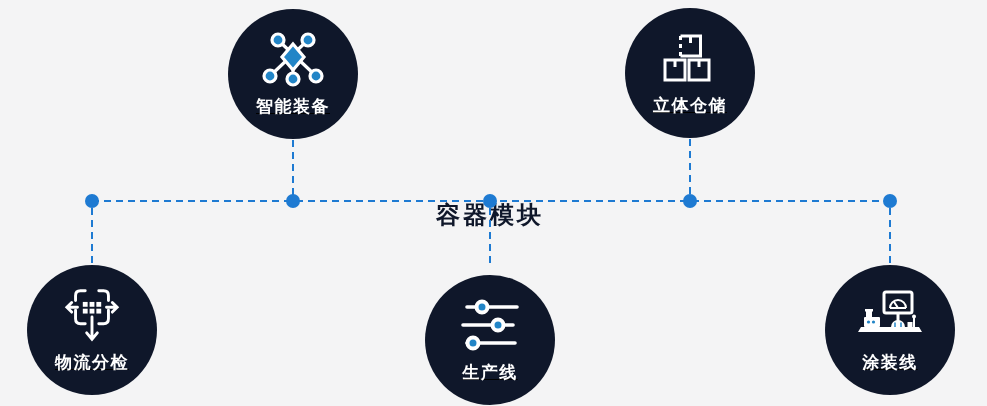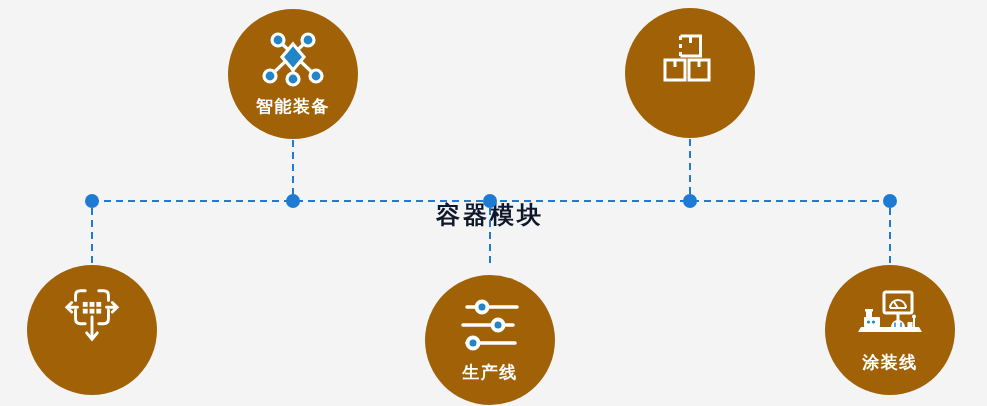--- a/index.html
+++ b/index.html
@@ -31,24 +31,25 @@
     stroke: #1e7ad2;
     stroke-width: 2;
     stroke-dasharray: 7 5;
   }
   .connectors circle { fill: #1e7ad2; }
   .node {
     position: absolute;
     width: 130px;
     height: 130px;
     border-radius: 50%;
-    background: #a16207;
+    background: #0f172a;
     display: flex;
     flex-direction: column;
     align-items: center;
+    text-decoration: underline;
   }
   .node .icon {
     margin-top: 21px;
     height: 58px;
     display: flex;
     align-items: center;
     justify-content: center;
   }
   .node .label {
     margin-top: 7px;
@@ -112,20 +113,21 @@
           <path d="M17.5,3 H37.5 V23 H17.5"></path>
           <line x1="17.5" y1="3" x2="17.5" y2="23" stroke-dasharray="4 4"></line>
           <line x1="27.5" y1="3" x2="27.5" y2="10"></line>
           <rect x="2" y="27" width="20" height="20"></rect>
           <line x1="12" y1="27" x2="12" y2="34"></line>
           <rect x="26" y="27" width="20" height="20"></rect>
           <line x1="36" y1="27" x2="36" y2="34"></line>
         </g>
       </svg>
     </span>
+    <span class="label">立体仓储</span>
   </div>
 
   <div class="node node-sorting">
     <span class="icon">
       <svg width="60" height="60" viewBox="0 0 60 62">
         <g stroke="#ffffff" stroke-width="3" fill="none" stroke-linecap="round">
           <path d="M13,16 V11 Q13,6 18,6 H23"></path>
           <path d="M37,6 H42 Q47,6 47,11 V16"></path>
           <path d="M13,26 V35 Q13,40 18,40 H23"></path>
           <path d="M47,26 V35 Q47,40 42,40 H37"></path>
@@ -136,20 +138,21 @@
         <g fill="#ffffff">
           <rect x="20.5" y="17.5" width="5" height="5"></rect>
           <rect x="27.5" y="17.5" width="5" height="5"></rect>
           <rect x="34.5" y="17.5" width="5" height="5"></rect>
           <rect x="20.5" y="24.5" width="5" height="5"></rect>
           <rect x="27.5" y="24.5" width="5" height="5"></rect>
           <rect x="34.5" y="24.5" width="5" height="5"></rect>
         </g>
       </svg>
     </span>
+    <span class="label">物流分检</span>
   </div>
 
   <div class="node node-production">
     <span class="icon">
       <svg width="62" height="52" viewBox="0 0 62 52">
         <g stroke="#ffffff" stroke-width="3.6" fill="none" stroke-linecap="round">
           <line x1="8" y1="8" x2="58" y2="8"></line>
           <circle cx="23" cy="8" r="5.5" fill="#2285c7" stroke-width="4"></circle>
           <line x1="4" y1="26" x2="54" y2="26"></line>
           <circle cx="39" cy="26" r="5.5" fill="#2285c7" stroke-width="4"></circle>

